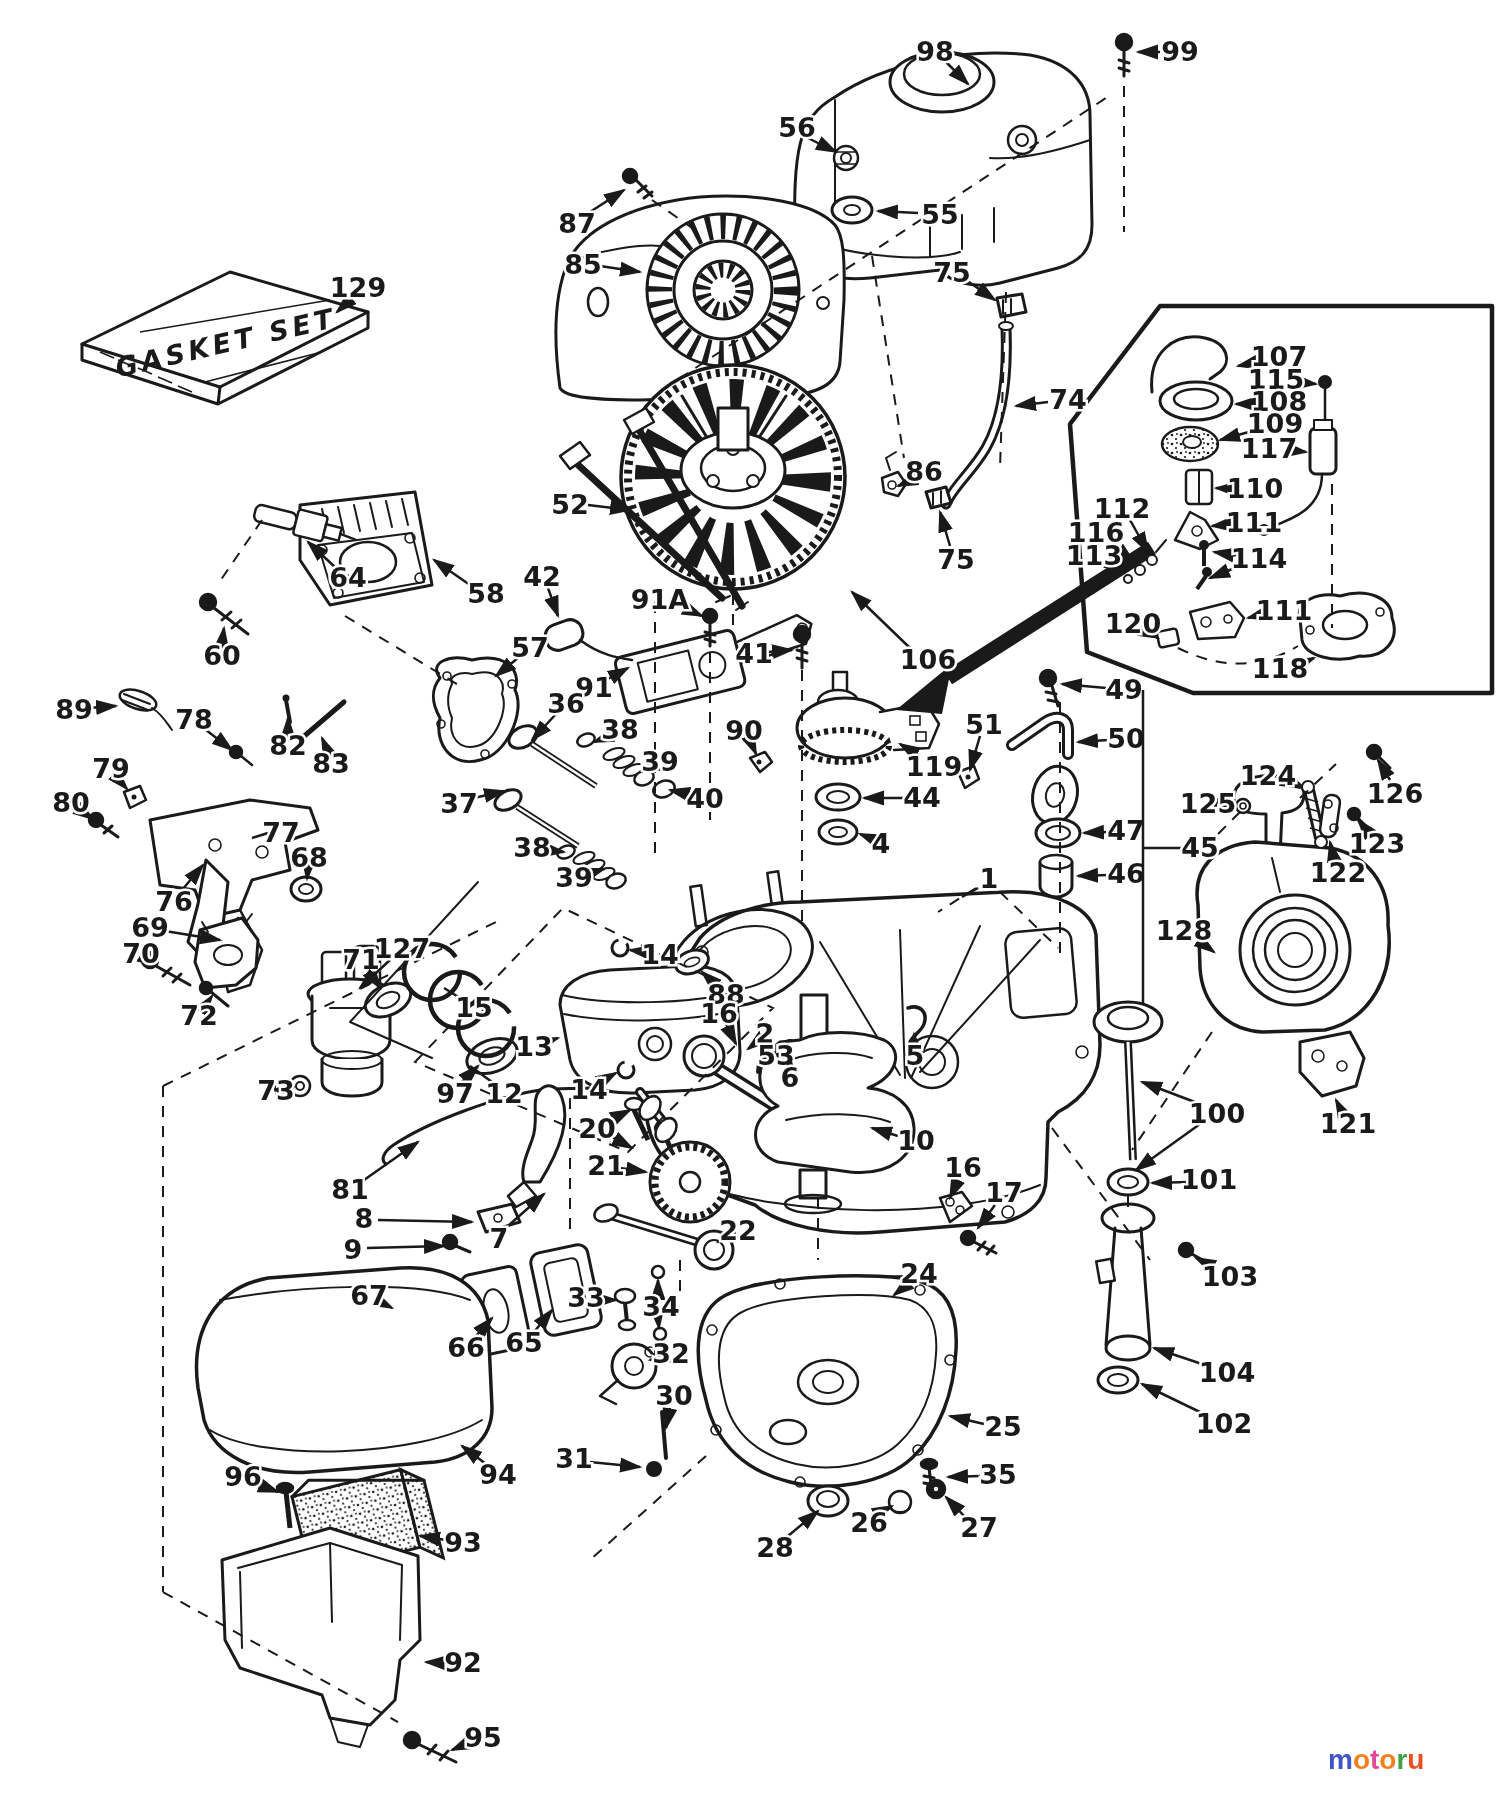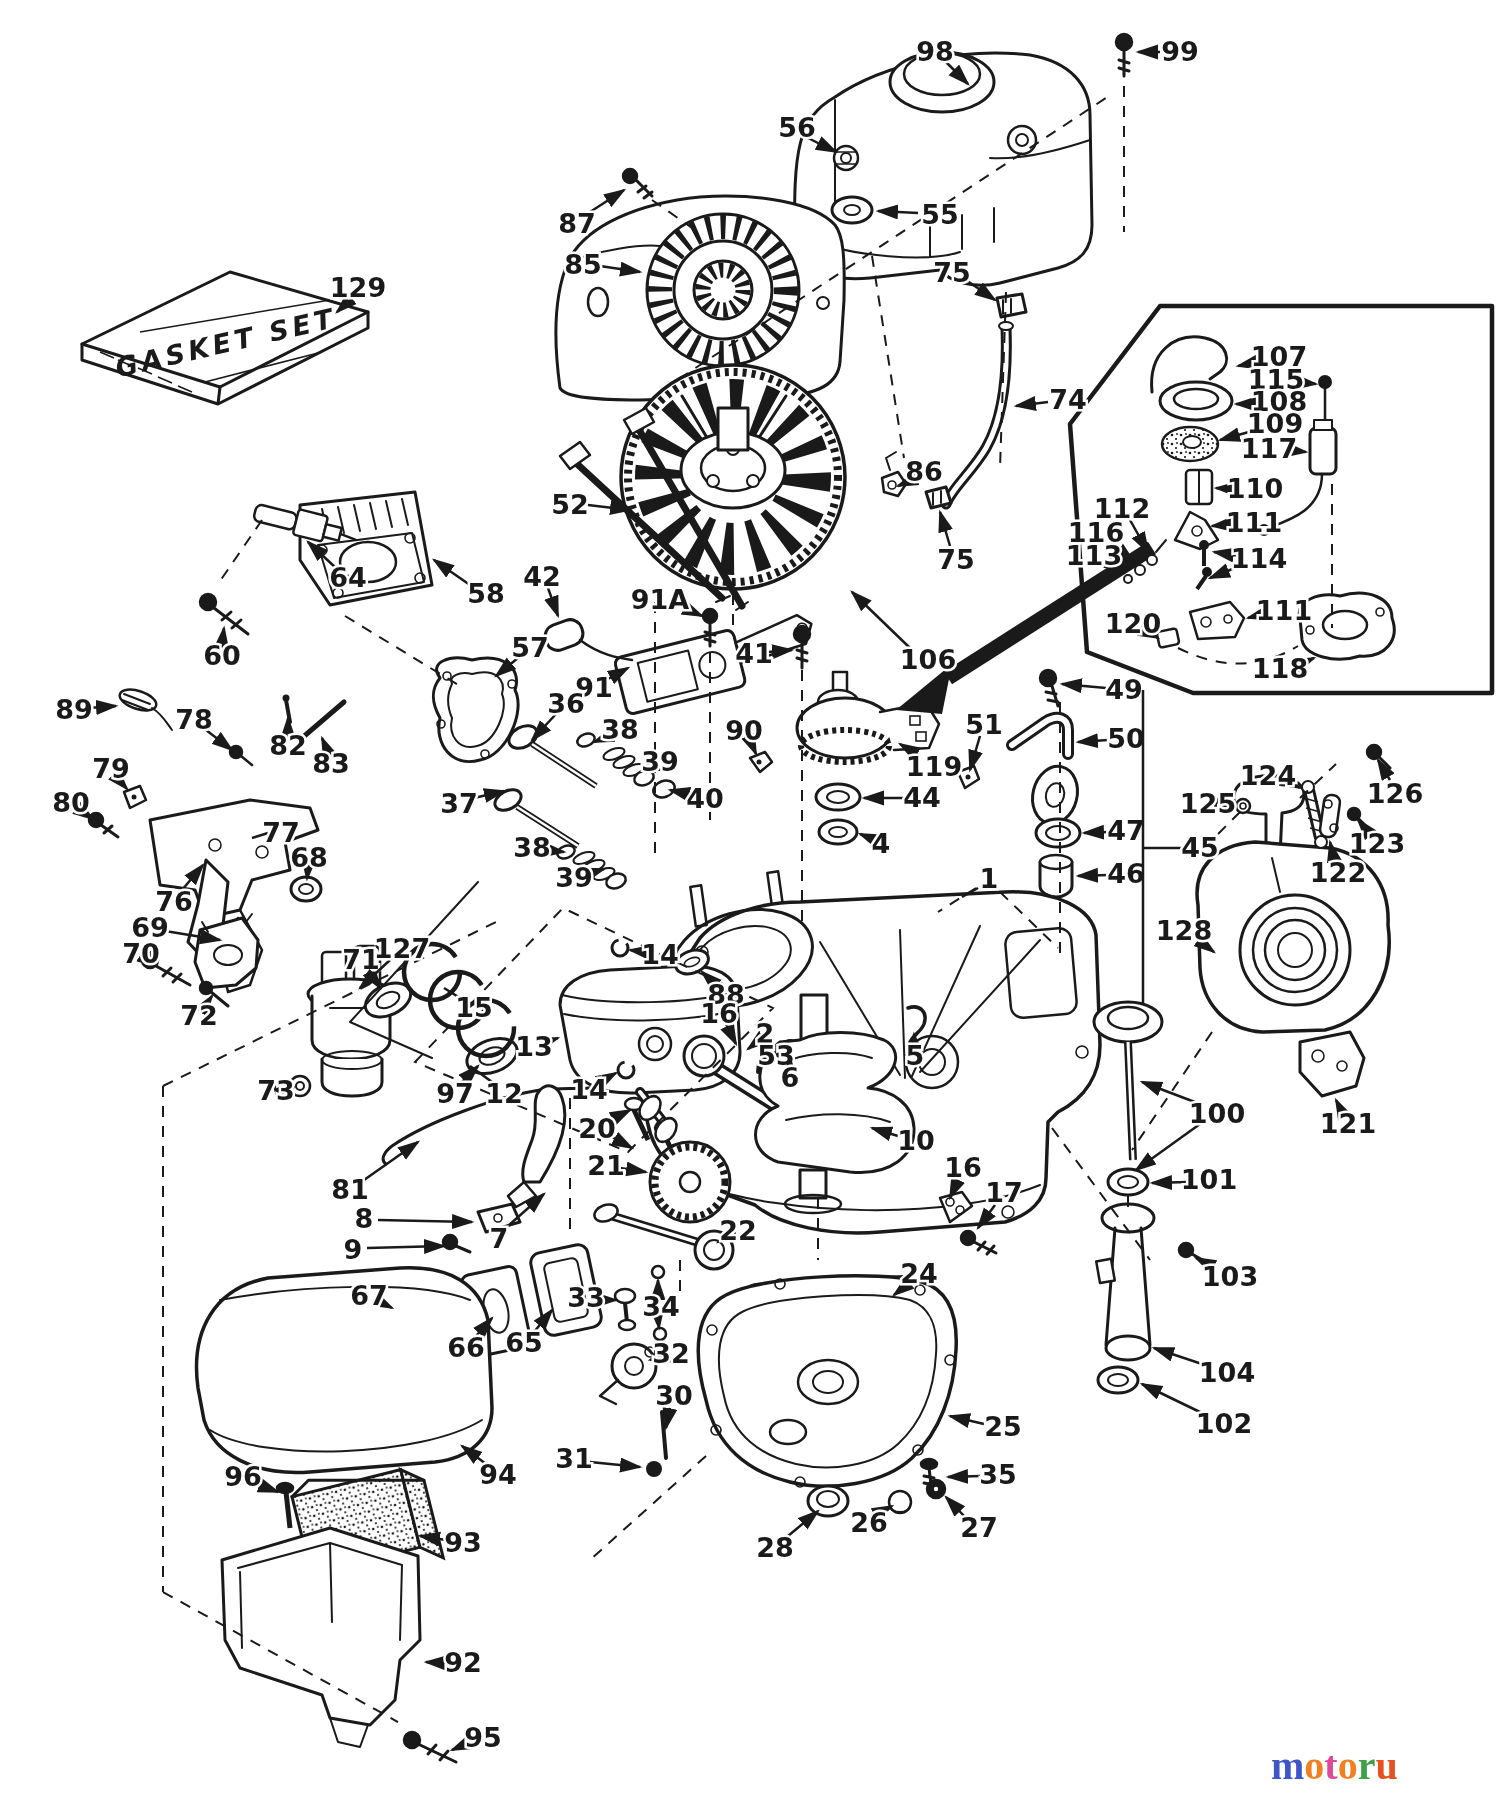--- a/index.html
+++ b/index.html
@@ -12,22 +12,22 @@
   .s25{stroke:#1a1a1a;stroke-width:2.5;fill:none;stroke-linejoin:round;stroke-linecap:round}
   .s15{stroke:#1a1a1a;stroke-width:1.6;fill:none}
   .w{fill:#fff}
   .ink{fill:#1a1a1a}
   .dash{stroke:#1a1a1a;stroke-width:2;fill:none;stroke-dasharray:11 9}
   .dashf{stroke:#1a1a1a;stroke-width:2;fill:none;stroke-dasharray:5 6}
   .leader{stroke:#1a1a1a;stroke-width:2.5;fill:none}
   .callout{font:bold 27px "DejaVu Sans",sans-serif;fill:#1a1a1a;text-anchor:middle;
            paint-order:stroke;stroke:#fff;stroke-width:5;}
   .gasket-text{font:italic bold 27px "DejaVu Sans",sans-serif;fill:#1a1a1a;letter-spacing:4px;text-anchor:middle}
-  #watermark{position:absolute;left:1271px;top:1746px;white-space:nowrap;
-             font-family:Liberation Serif, serif;font-weight:bold;font-size:40px;line-height:1;}
+  #watermark{position:absolute;left:1328px;top:1746px;white-space:nowrap;
+             font-family:Liberation Sans, sans-serif;font-weight:bold;font-size:28px;line-height:1;}
 </style>
 </head>
 <body>
 
 <div id="stage">
 <svg id="art" width="1496" height="1800" viewBox="0 0 1496 1800">
   <defs>
     <marker id="ah" markerWidth="12" markerHeight="8" refX="8" refY="3" orient="auto" markerUnits="strokeWidth">
       <path d="M0,0 L9,3 L0,6 Z" fill="#1a1a1a"></path>
     </marker>

